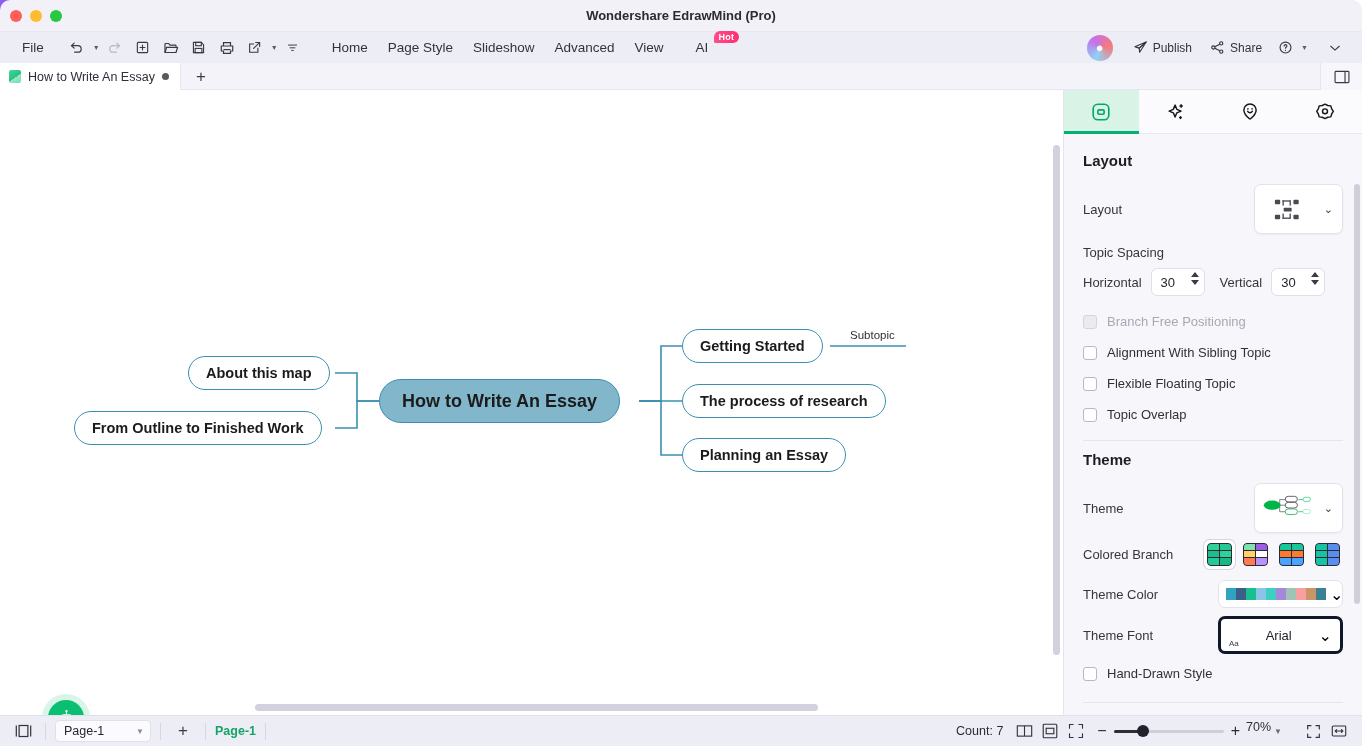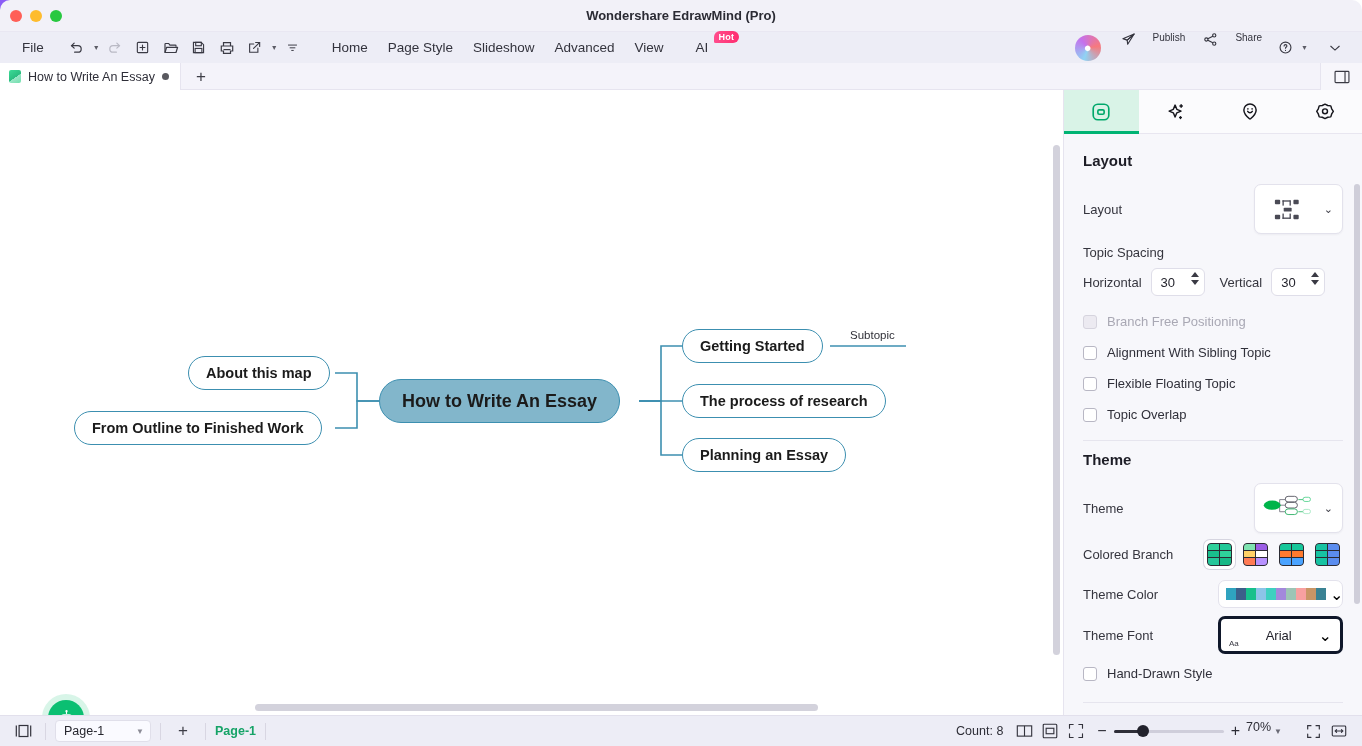--- a/index.html
+++ b/index.html
@@ -46,21 +46,21 @@
     background:linear-gradient(90deg,#ff4d8d,#ff2d6f);
     color:#fff; font-size:9px; font-weight:bold; border-radius:8px 8px 8px 2px;
     padding:1px 5px; letter-spacing:.2px;
   }
   .avatar{
     width:26px;height:26px;border-radius:50%;
     background:conic-gradient(from 200deg,#8fd3f4,#c471ed,#f7797d,#8fd3f4);
     display:flex;align-items:center;justify-content:center;
   }
   .avatar .glyph{ color:#fff; font-size:13px; }
-  .tbtn{ display:flex;align-items:flex-start;gap:17px;font-size:10px;color:#33333d;padding:0 8px;height:31px;}
+  .tbtn{ display:flex;align-items:center;gap:5px;font-size:12px;color:#33333d;padding:0 8px;height:31px;}
 
   
   .tabstrip{
     position:absolute; left:0; top:63px; width:1362px; height:27px;
     background:#f4f3fa; border-bottom:1px solid #e6e4ef;
   }
   .doctab{
     position:absolute; left:0; top:0; height:27px; background:#ffffff;
     display:flex; align-items:center; gap:7px; padding:0 11px 0 9px;
     border-right:1px solid #e6e4ef; font-size:12.5px; color:#2e2e38;
@@ -598,21 +598,21 @@
       <span>Page-1</span>
       <span class="chev" style="font-size:8px;color:#8b8b96;">▼</span>
     </div>
     <div class="vsep"></div>
     <div class="sb-ic" style="font-size:17px;color:#3d3d46;">+</div>
     <div class="vsep"></div>
     <div class="pagename">Page-1</div>
     <div class="vsep"></div>
 
     <div class="sb-right">
-      <span class="count">Count: 8</span>
+      <span class="count">Count: 7</span>
       <div class="sb-ic">
         <svg width="17" height="14" viewBox="0 0 18 15" fill="none" stroke="#33333d" stroke-width="1.2">
             <rect x="1.3" y="2" width="15.4" height="11"></rect>
             <path d="M9 2v11"></path>
           </svg>
       </div>
       <div class="sb-ic">
         <svg width="16" height="16" viewBox="0 0 17 17" fill="none" stroke="#33333d" stroke-width="1.2">
             <rect x="1.3" y="1.3" width="14.4" height="14.4" rx="1"></rect>
             <rect x="4.4" y="5.6" width="8.2" height="5.8"></rect>

